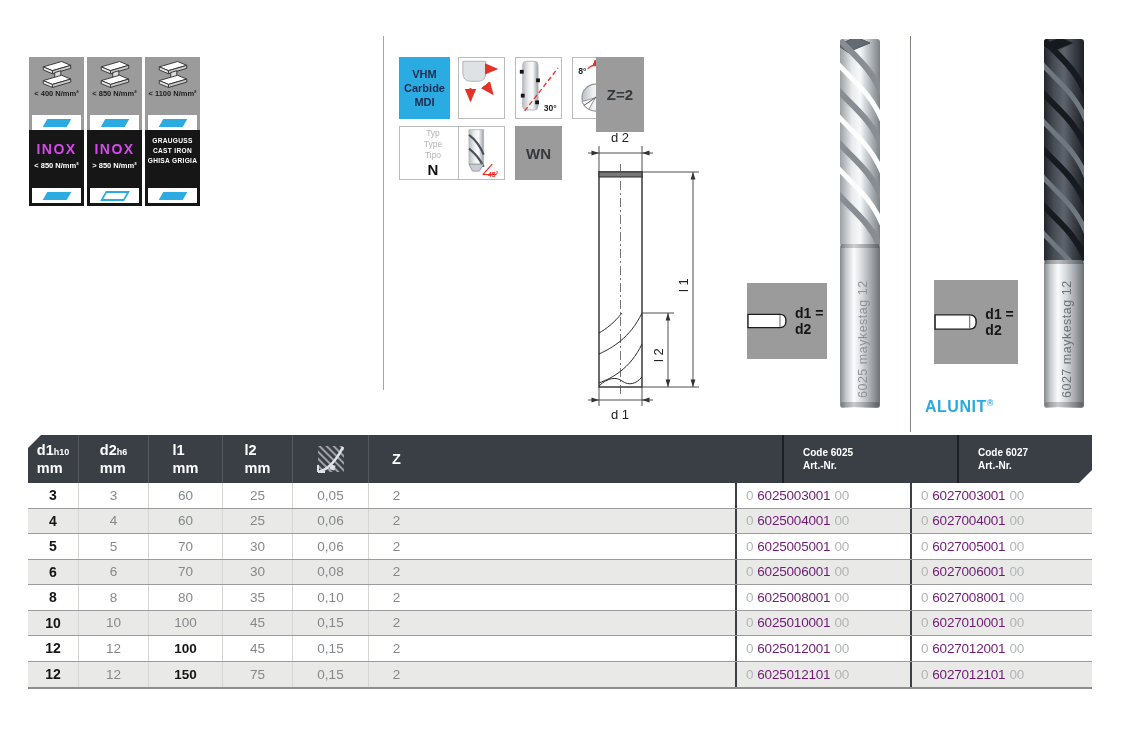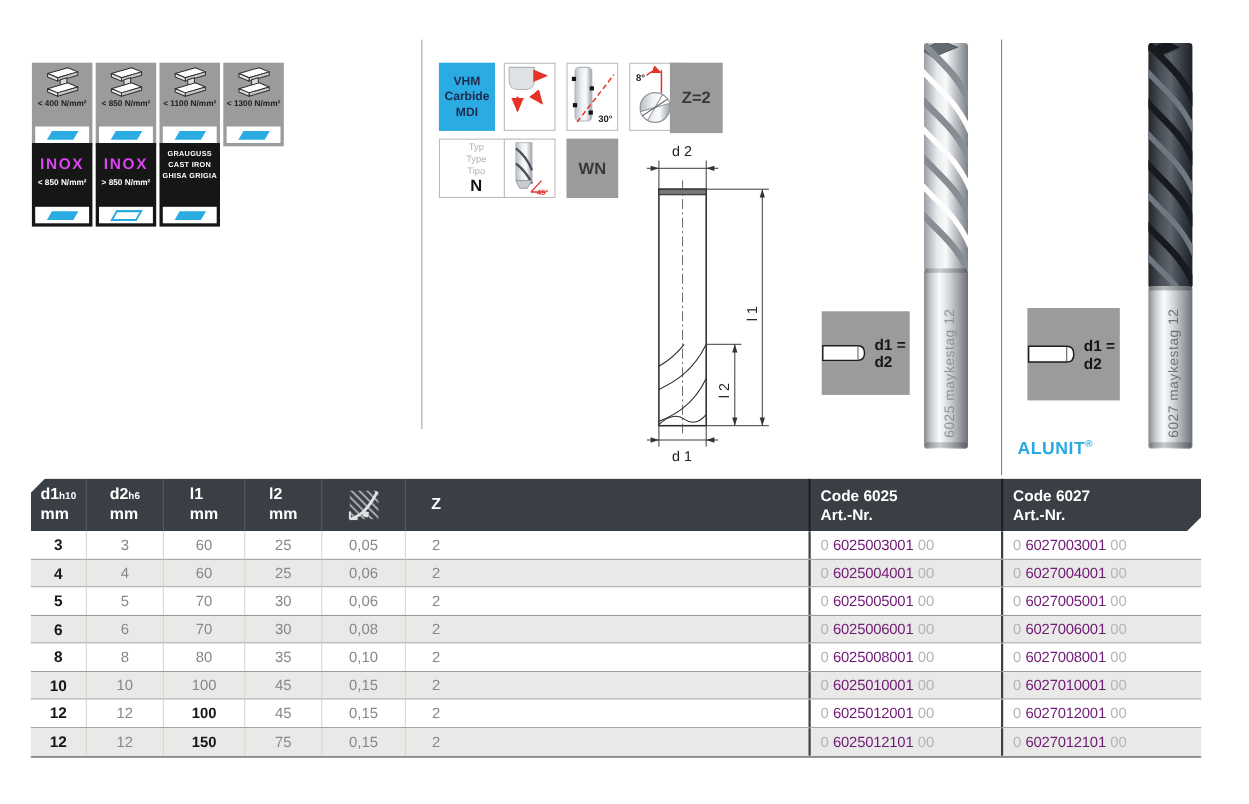--- a/index.html
+++ b/index.html
@@ -47,22 +47,22 @@
 
   
   .cat-table{position:absolute;left:28px;top:435px;width:1064px;}
   .tgrid{display:grid;grid-template-columns:50px 70px 74px 70px 76px 56px 1fr 175px 182px;}
   .thead{height:48px;background:#3a3e45;color:#fff;align-items:center;
          clip-path:polygon(13px 0,100% 0,100% calc(100% - 13px),calc(100% - 13px) 100%,0 100%,0 13px);}
   .thead>div{height:100%;display:flex;align-items:center;justify-content:center;box-sizing:border-box;}
   .thead>div:nth-child(n+2):nth-child(-n+6){border-left:1px solid rgba(255,255,255,.14);}
   .hblk{text-align:left;font-weight:bold;font-size:14.5px;line-height:1.25;}
   .hsub{font-size:9px;font-weight:bold;}
-  .hcode{justify-content:flex-start !important;padding-left:9px;font-weight:bold;
-         font-size:14px;line-height:1.3;}
+  .hcode{justify-content:flex-start !important;padding-left:19px;font-weight:bold;
+         font-size:10px;line-height:1.3;margin-left:47px;}
   .thead .hcode{border-left:2px solid #1d2023;}
   .tbody{border-bottom:2px solid #8e8e8e;}
   .trow{height:25.5px;align-items:center;border-bottom:1px solid #9c9c9c;box-sizing:border-box;
         font-size:13.5px;color:#85888b;background:#fff;}
   .trow:last-child{border-bottom:none;}
   .trow.alt{background:#e9e9e7;}
   .trow>div{height:100%;display:flex;align-items:center;justify-content:center;box-sizing:border-box;}
   .trow>div:nth-child(n+2):nth-child(-n+6){border-left:1px solid #d6d6d3;}
   .trow .d1b{color:#151515;font-weight:bold;font-size:14px;}
   .trow .boldv{color:#151515;font-weight:bold;}
@@ -147,29 +147,20 @@
   </div>
   <div class="mbox graybg" style="left:145px;top:57px">
     <svg class="beam" width="42" height="29">
         <use href="#ibeam"></use>
       </svg>
     <div class="mlabel">&lt; 1100 N/mm²</div>
     <div class="strip">
         <div class="para"></div>
       </div>
   </div>
-  <div class="mbox graybg" style="left:203px;top:57px">
-    <svg class="beam" width="42" height="29">
-        <use href="#ibeam"></use>
-      </svg>
-    <div class="mlabel">&lt; 1300 N/mm²</div>
-    <div class="strip">
-        <div class="para"></div>
-      </div>
-  </div>
 
   <div class="mbox blackbg" style="left:29px;top:130px">
     <div class="inox-title">INOX</div>
     <div class="mlabel inox-sub">&lt; 850 N/mm²</div>
     <div class="strip">
         <div class="para"></div>
       </div>
   </div>
   <div class="mbox blackbg" style="left:87px;top:130px">
     <div class="inox-title">INOX</div>
@@ -226,21 +217,21 @@
       <text x="4" y="14" font-size="9" font-weight="bold" fill="#222">8°</text>
       <path d="M14,9 Q20,3 27,6" fill="none" stroke="#e63327" stroke-width="1.3" marker-end="url(#ra)"></path>
       <line x1="28" y1="4" x2="28" y2="26" stroke="#e63327" stroke-width="1.4"></line>
       <circle cx="22" cy="39" r="14" fill="url(#gCyl)" stroke="#8f959c" stroke-width="1.2"></circle>
       <path d="M22,39 L36,35 A14,14 0 0 0 29,27 Z" fill="#fff" stroke="#8f959c" stroke-width="1"></path>
       <path d="M22,39 L8,43 A14,14 0 0 0 15,51 Z" fill="#fff" stroke="#8f959c" stroke-width="1"></path>
       <line x1="10" y1="47" x2="34" y2="31" stroke="#555" stroke-width="1"></line>
     </svg>
   </div>
 
-  <div class="fbox graybg2" style="left:609px;top:57px;width:48px;height:64px">
+  <div class="fbox graybg2" style="left:596px;top:57px;width:48px;height:75px">
     <span>Z=2</span>
   </div>
 
   <div class="fbox framed" style="left:399px;top:126px;width:68px;height:54px">
     <div>
       <div class="typ-lines">
         <div>Typ</div>
         <div>Type</div>
         <div>Tipo</div>
       </div>

